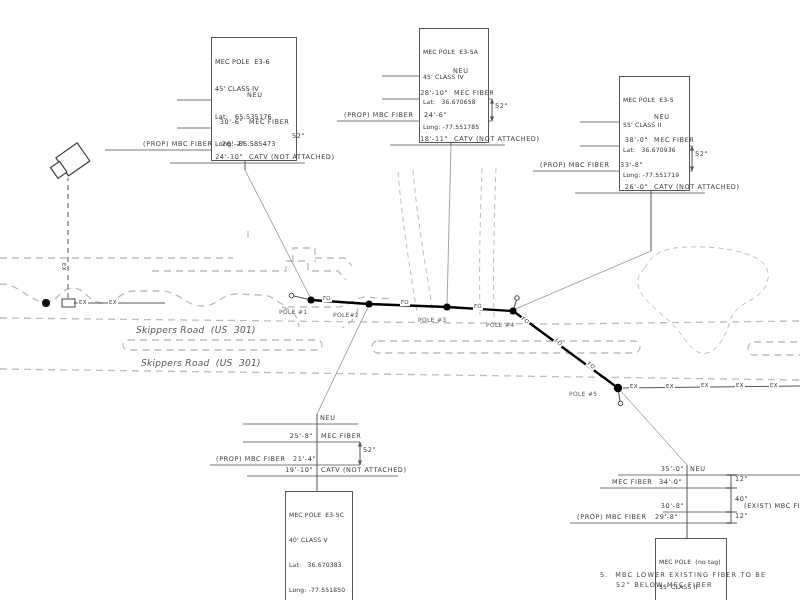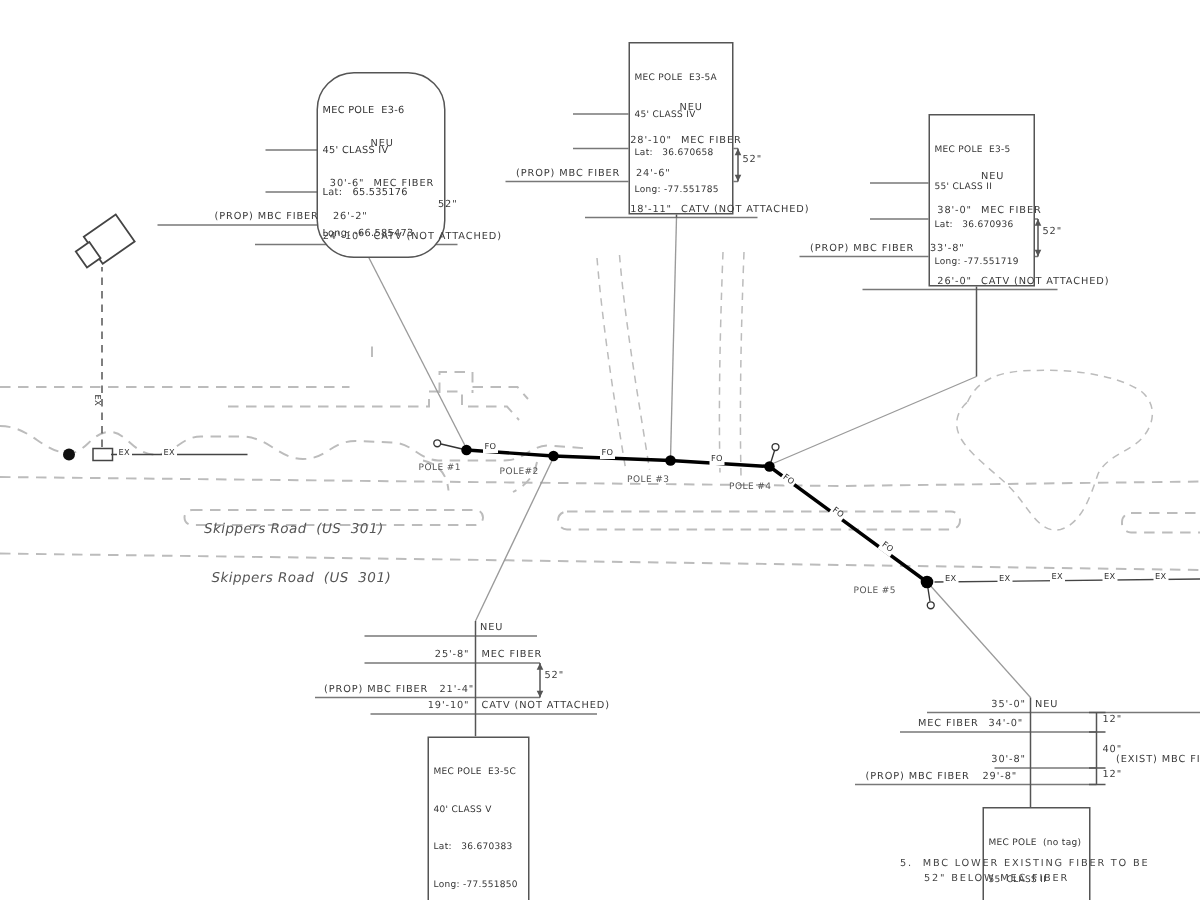--- a/index.html
+++ b/index.html
@@ -3,21 +3,21 @@
 <meta charset="utf-8">
 <style>
   html,body{margin:0;padding:0;background:#fff;width:800px;height:600px;overflow:hidden;}
   #stage{position:relative;width:800px;height:600px;background:#fff;font-family:"DejaVu Sans",sans-serif;}
   svg{position:absolute;left:0;top:0;}
   .t{position:absolute;font:6.5px "DejaVu Sans",sans-serif;color:#3a3a3a;letter-spacing:.6px;white-space:pre;line-height:1;}
   .tr{text-align:right;}
   .sm{position:absolute;font:5.5px "DejaVu Sans",sans-serif;color:#333;letter-spacing:.2px;background:#fff;padding:0 1px;line-height:1;white-space:pre;}
   .box{position:absolute;border:1px solid #555;background:#fff;font:6px "DejaVu Sans",sans-serif;color:#333;padding:2px 3px;line-height:1.4;white-space:pre;letter-spacing:.2px;}
   .box div{white-space:pre;}
-  .road{position:absolute;font:italic 9px "DejaVu Sans",sans-serif;color:#555;letter-spacing:.3px;white-space:pre;margin-top:23px;}
+  .road{position:absolute;font:italic 9px "DejaVu Sans",sans-serif;color:#555;letter-spacing:.3px;white-space:pre;}
   .pl{position:absolute;font:6px "DejaVu Sans",sans-serif;color:#555;letter-spacing:.3px;white-space:pre;}
   .note{position:absolute;font:6.5px "DejaVu Sans",sans-serif;color:#444;letter-spacing:1.2px;white-space:pre;}
   .rot90{transform:rotate(90deg);transform-origin:left top;}
   .rot36{transform:rotate(36deg);}
 </style>
 </head>
 <body>
 
 <div id="stage">
 
@@ -100,21 +100,21 @@
   </g>
 
   <g fill="#555">
     <path d="M288,128 l-2.2,4.5 h4.4 z M288,150 l-2.2,-4.5 h4.4 z"></path>
     <path d="M492,99 l-2.2,4.5 h4.4 z M492,121 l-2.2,-4.5 h4.4 z"></path>
     <path d="M692,146 l-2.2,4.5 h4.4 z M692,171 l-2.2,-4.5 h4.4 z"></path>
     <path d="M360,442 l-2.2,4.5 h4.4 z M360,465 l-2.2,-4.5 h4.4 z"></path>
   </g>
 </svg>
 
-<div class="box" style="left:211px;top:48px;width:78px;font-size:6.5px;border-radius:25px;">
+<div class="box" style="left:211px;top:37px;width:78px;font-size:6.5px;">
   <div>MEC POLE  E3-6</div>
   <div>45' CLASS IV</div>
   <div>Lat:   65.535176</div>
   <div>Long: -66.585473</div>
 </div>
 <div class="t" style="left:247px;top:92px;">NEU</div>
 <div class="t tr" style="left:193px;top:119px;width:50px;">30'-6"</div>
 <div class="t" style="left:249px;top:119px;">MEC FIBER</div>
 <div class="t" style="left:292px;top:133px;">52"</div>
 <div class="t" style="left:143px;top:141px;">(PROP) MBC FIBER</div>

